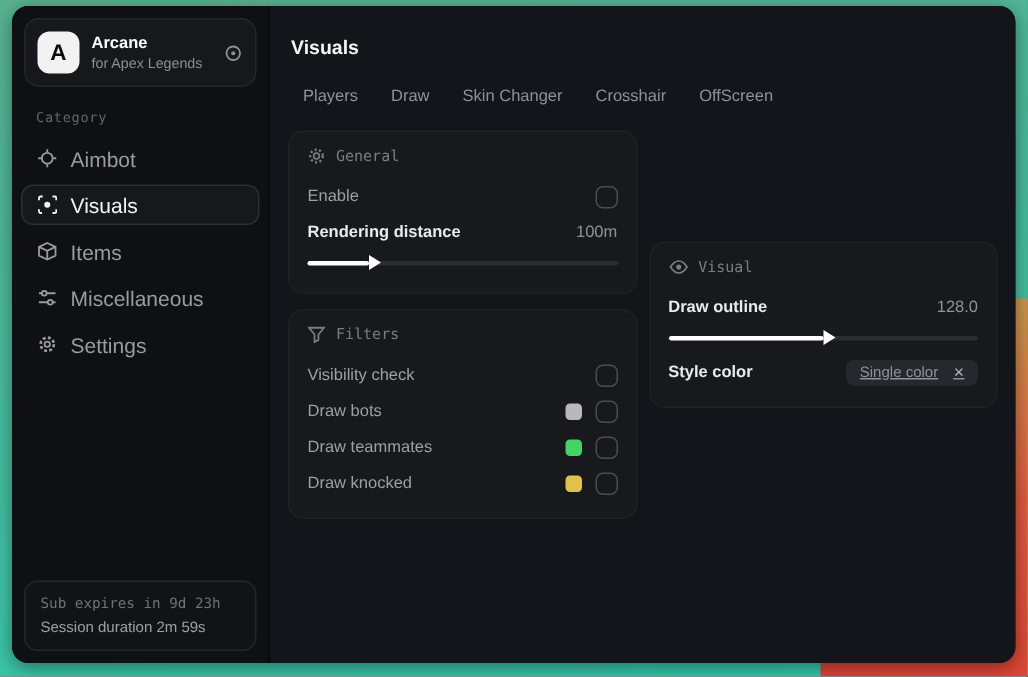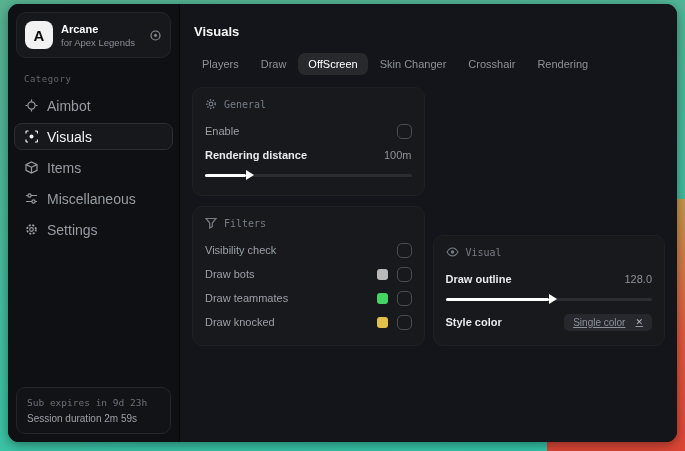--- a/index.html
+++ b/index.html
@@ -38,21 +38,21 @@
   .footer-line1 { font-family:"DejaVu Sans Mono",monospace; font-size:9.5px; color:#6d727a; margin-bottom:5px; }
   .footer-line2 { font-size:10px; color:#9ba0a7; }
 
   
   .main { flex:1; background:#14151a; padding:12px 12px; display:flex; flex-direction:column; }
   .main-title { color:#f4f5f6; font-weight:700; font-size:13px; margin:8px 0 14px 2px; }
   .tabs { display:flex; gap:2px; align-items:center; }
   .tab { font-size:11px; color:#8d9299; padding:5px 10px; border-radius:7px; cursor:pointer; white-space:nowrap; }
   .tab.active { background:#27292d; color:#ffffff; }
 
-  .content { display:flex; gap:8px; margin-top:12px; align-items:flex-end; }
+  .content { display:flex; gap:8px; margin-top:12px; align-items:center; }
   .col { display:flex; flex-direction:column; gap:10px; flex:1; min-width:0; }
 
   .card { background:#17191d; border:1px solid #1f2126; border-radius:10px; padding:10px 12px 12px; }
   .card-header { display:flex; align-items:center; gap:7px; font-family:"DejaVu Sans Mono",monospace;
                  font-size:10px; color:#787d85; margin-bottom:10px; }
   .card-header svg { display:block; }
 
   .row { display:flex; align-items:center; min-height:22px; }
   .row + .row { margin-top:2px; }
   .row-label { font-size:11px; color:#9ba0a7; }
@@ -160,24 +160,23 @@
     </div>
   </div>
 
   <div class="main">
 
     <div class="main-title">Visuals</div>
 
     <div class="tabs">
       <span class="tab">Players</span>
       <span class="tab">Draw</span>
-      <span class="tab active">OffScreen</span>
       <span class="tab">Skin Changer</span>
       <span class="tab">Crosshair</span>
-      <span class="tab">Rendering</span>
+      <span class="tab">OffScreen</span>
     </div>
 
     <div class="content">
 
       <div class="col">
 
         <div class="card">
           <div class="card-header">
             <svg width="12" height="12" viewBox="0 0 12 12" fill="none" stroke="currentColor">
                 <circle cx="6" cy="6" r="4.2" stroke-width="1.6" stroke-dasharray="1.4 1.6"></circle>

